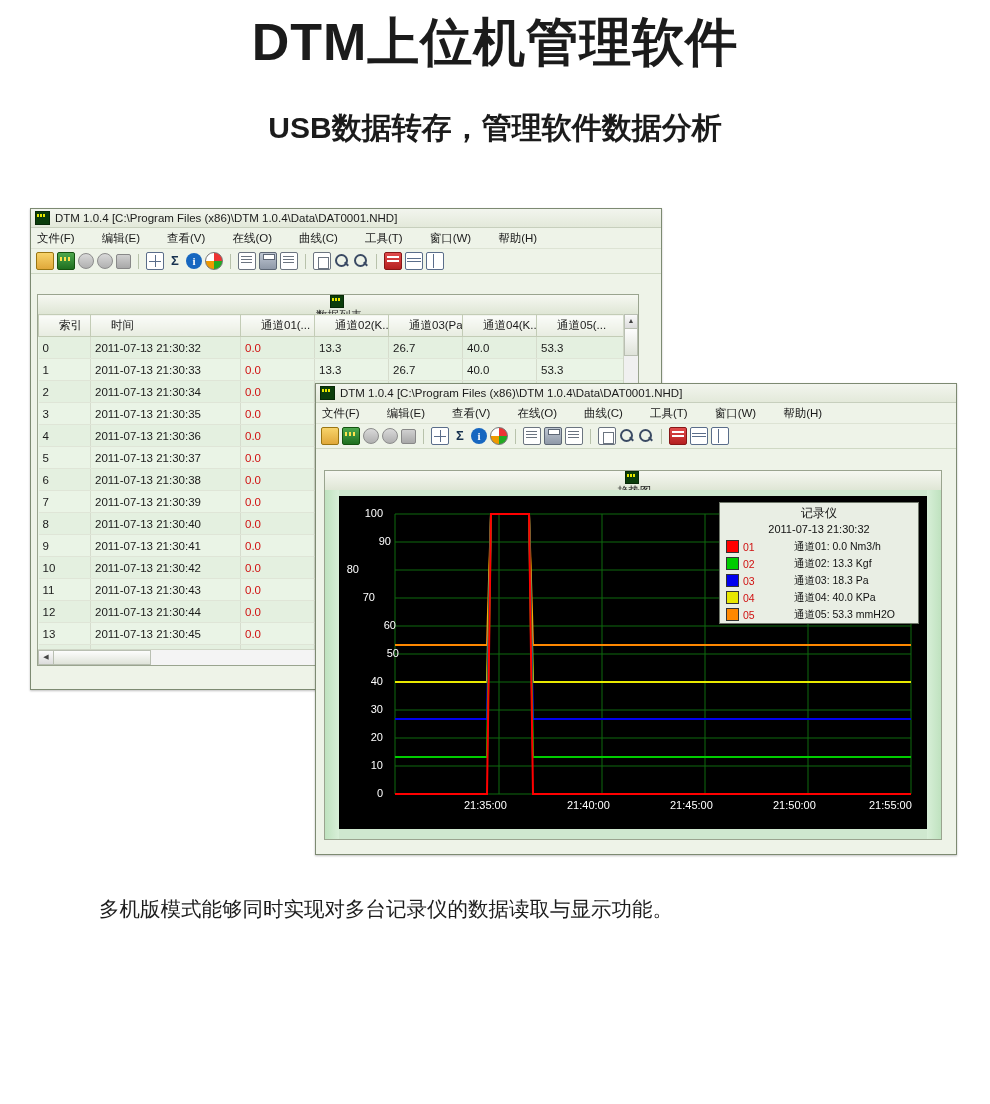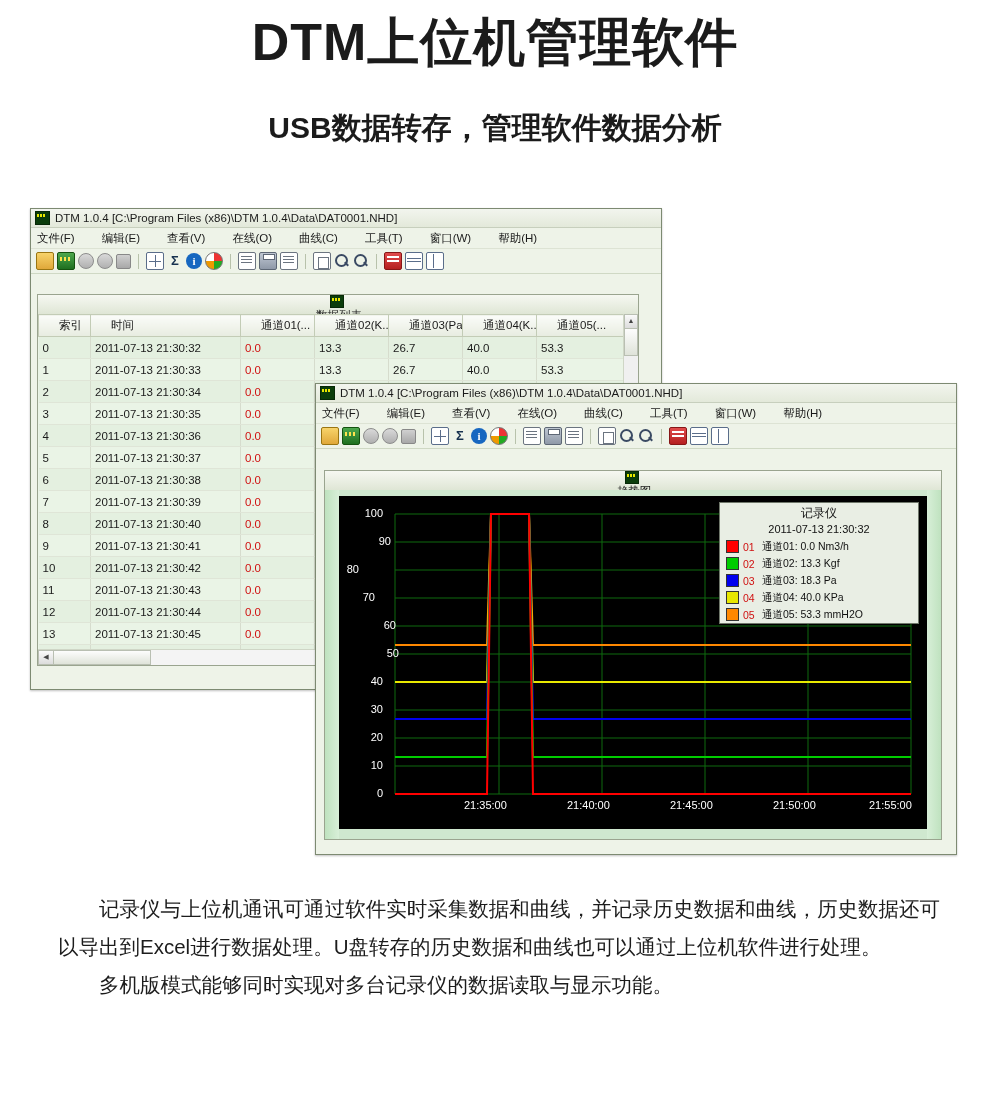--- a/index.html
+++ b/index.html
@@ -182,21 +182,21 @@
   .plot{position:absolute;background:#000;}
   .legend{
     position:absolute;background:#e9eee4;border:1px solid #6f776a;
     font-size:10.5px;color:#111;
   }
   .legend .lg-title{text-align:center;font-size:12px;padding:2px 0 1px;}
   .legend .lg-date{text-align:center;font-size:11px;padding-bottom:3px;}
   .lg-row{display:flex;align-items:center;gap:4px;padding:1px 6px;height:15px;}
   .lg-sw{width:11px;height:11px;border:1px solid #333;flex:none;}
   .lg-id{width:15px;}
-  .lg-tx{white-space:nowrap;}
+  .lg-tx{white-space:nowrap;margin-left:32px;}
   .axis-lbl{position:absolute;font-size:11px;color:#ffffff;text-align:right;}
   .xaxis-lbl{position:absolute;font-size:11px;color:#ffffff;}
 
   
   .copy{
     position:absolute;
     left:58px;right:50px;
     font-size:20.5px;
     line-height:38px;
     color:#1c1c1c;
@@ -582,15 +582,14 @@
             <span class="lg-id" style="color:#d01010">05</span>
             <span class="lg-tx">通道05: 53.3 mmH2O</span>
           </div>
         </div>
       </div>
     </div>
   </div>
 </div>
 
 <div class="copy" style="top:890px;">
-  <p class="indent">记录仪与上位机通讯可通过软件实时采集数据和曲线，并记录历史数据和曲线，历史数据还可以导出到Excel进行数据处理。U盘转存的历史数据和曲线也可以通过上位机软件进行处理。</p>
   <p class="indent">多机版模式能够同时实现对多台记录仪的数据读取与显示功能。</p>
 </div>
 
 </body></html>

